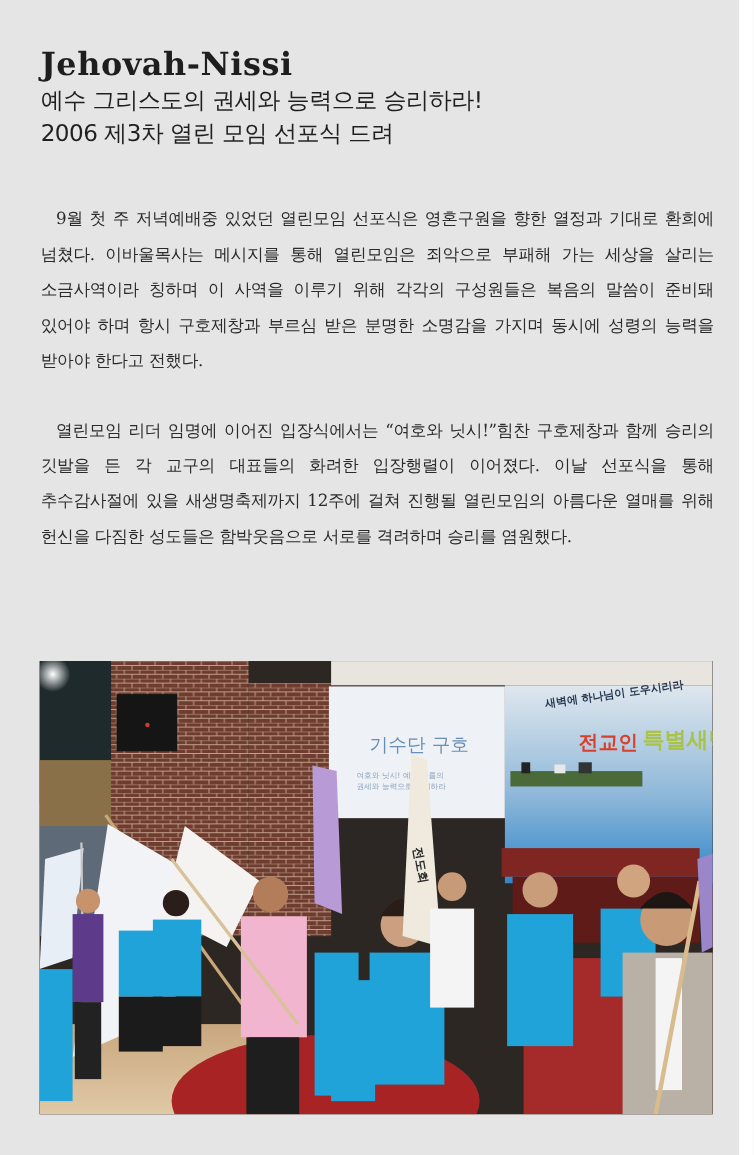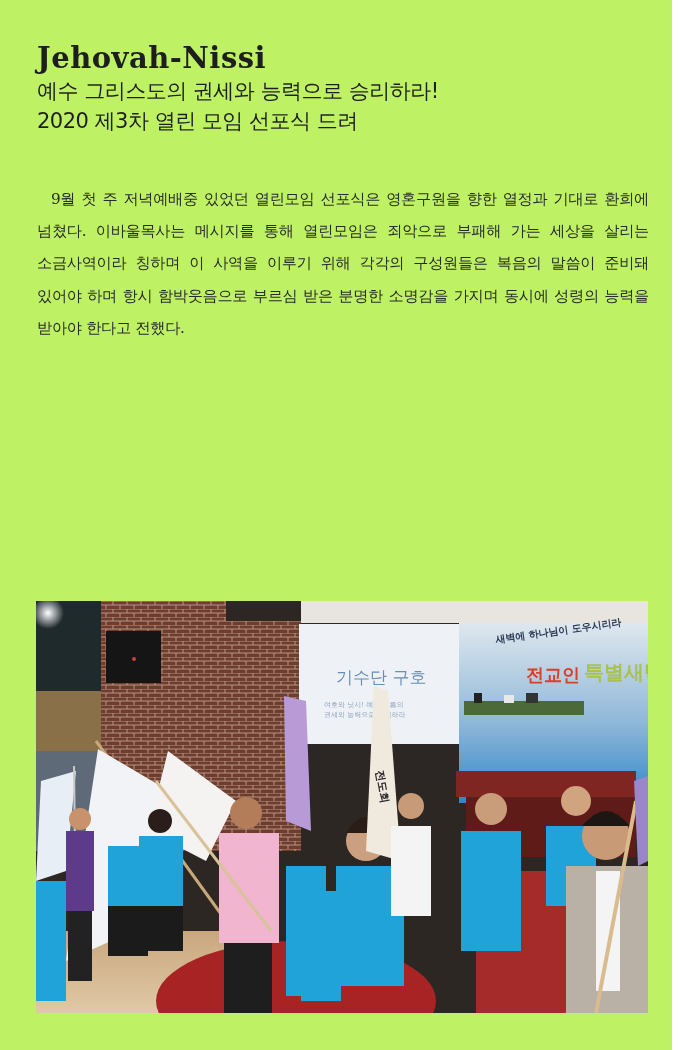--- a/index.html
+++ b/index.html
@@ -1,17 +1,17 @@
 <!DOCTYPE html>
 <html><head>
 <meta charset="utf-8">
 <style>
   html, body { margin: 0; padding: 0; background: #ffffff; }
   body { width: 685px; height: 1050px; position: relative; overflow: hidden; }
-  .page { position: absolute; left: 0; top: 0; width: 672px; height: 1050px; background: #bef264; }
+  .page { position: absolute; left: 0; top: 0; width: 672px; height: 1050px; background: #e5e5e5; }
 
   .header { position: absolute; left: 37px; top: 40px; }
   .title-en {
     font-family: "DejaVu Serif", "Liberation Serif", serif;
     font-size: 29px; font-weight: bold; color: #1e1e1e;
     letter-spacing: 0.5px; line-height: 36px; margin: 0;
   }
   .subtitle {
     font-family: "DejaVu Sans", "Liberation Sans", sans-serif;
     font-size: 21px; font-weight: normal; color: #1f1f1f;
@@ -34,25 +34,26 @@
   .photo svg { display: block; }
 </style>
 </head>
 <body>
 
 <div class="page">
 
   <div class="header">
     <h1 class="title-en">Jehovah-Nissi</h1>
     <p class="subtitle">예수 그리스도의 권세와 능력으로 승리하라!</p>
-    <p class="subtitle">2020 제3차 열린 모임 선포식 드려</p>
+    <p class="subtitle">2006 제3차 열린 모임 선포식 드려</p>
   </div>
 
   <div class="article">
-    <p class="para">9월 첫 주 저녁예배중 있었던 열린모임 선포식은 영혼구원을 향한 열정과 기대로 환희에 넘쳤다. 이바울목사는 메시지를 통해 열린모임은 죄악으로 부패해 가는 세상을 살리는 소금사역이라 칭하며 이 사역을 이루기 위해 각각의 구성원들은 복음의 말씀이 준비돼 있어야 하며 항시 함박웃음으로 부르심 받은 분명한 소명감을 가지며 동시에 성령의 능력을 받아야 한다고 전했다.</p>
+    <p class="para">9월 첫 주 저녁예배중 있었던 열린모임 선포식은 영혼구원을 향한 열정과 기대로 환희에 넘쳤다. 이바울목사는 메시지를 통해 열린모임은 죄악으로 부패해 가는 세상을 살리는 소금사역이라 칭하며 이 사역을 이루기 위해 각각의 구성원들은 복음의 말씀이 준비돼 있어야 하며 항시 구호제창과 부르심 받은 분명한 소명감을 가지며 동시에 성령의 능력을 받아야 한다고 전했다.</p>
+    <p class="para">열린모임 리더 임명에 이어진 입장식에서는 “여호와 닛시!”힘찬 구호제창과 함께 승리의 깃발을 든 각 교구의 대표들의 화려한 입장행렬이 이어졌다. 이날 선포식을 통해 추수감사절에 있을 새생명축제까지 12주에 걸쳐 진행될 열린모임의 아름다운 열매를 위해 헌신을 다짐한 성도들은 함박웃음으로 서로를 격려하며 승리를 염원했다.</p>
   </div>
 
   <div class="photo">
     <svg width="612" height="412" viewBox="0 0 612 412" xmlns="http://www.w3.org/2000/svg">
       <defs>
         <pattern id="brick" width="14" height="8" patternUnits="userSpaceOnUse">
           <rect width="14" height="8" fill="#6e3d2f"></rect>
           <path d="M0 0H14M0 4H14M7 0V4M0 4V8M14 4V8" stroke="#c9a894" stroke-width="0.8"></path>
         </pattern>
         <linearGradient id="sky" x1="0" y1="0" x2="0" y2="1">

